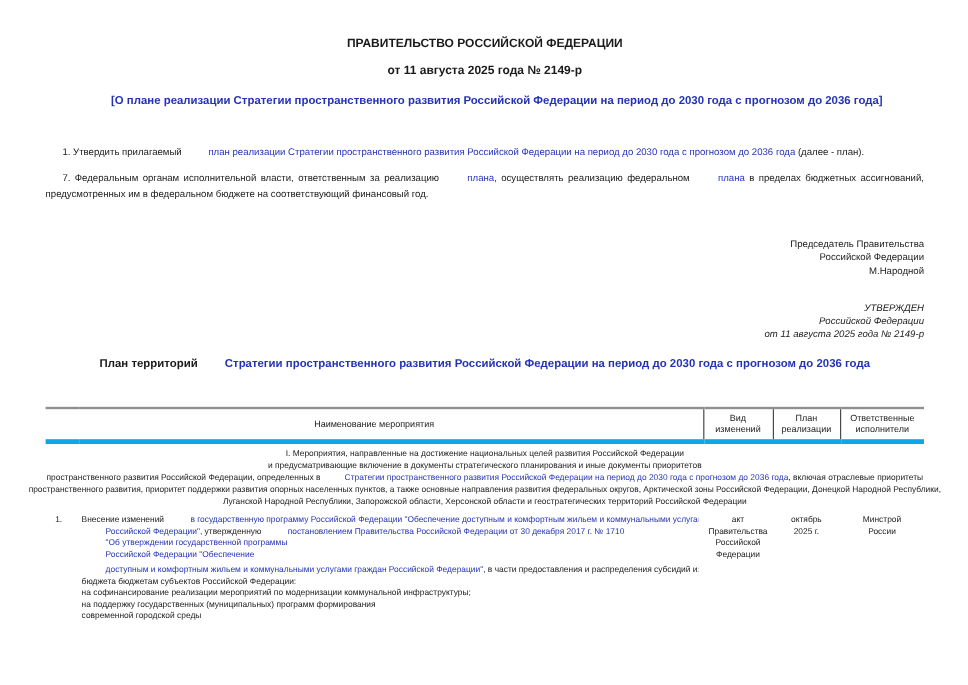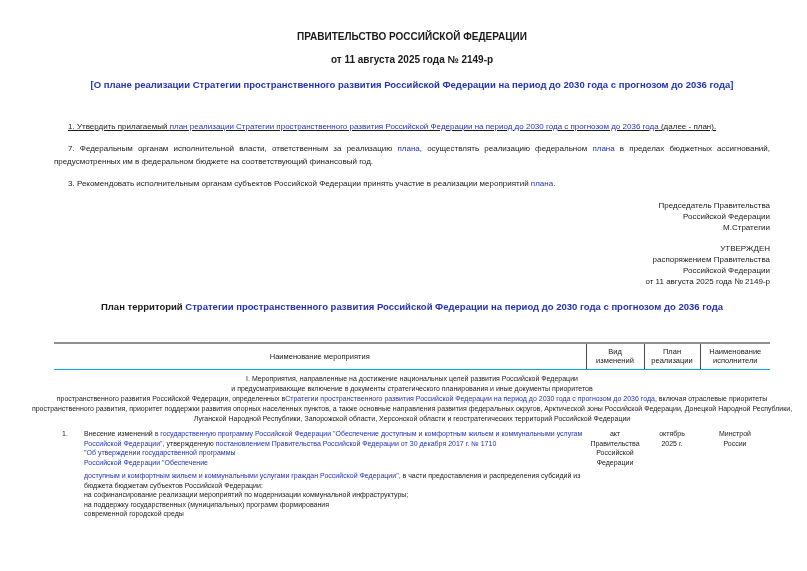--- a/index.html
+++ b/index.html
@@ -1,42 +1,42 @@
 <!DOCTYPE html>
 <html lang="ru"><head>
 <meta charset="utf-8">
 <style>
   html, body { margin:0; padding:0; }
   body {
     width:807px; height:571px; overflow:hidden;
     background:#ffffff; color:#1a1a1a;
     font-family:"Liberation Sans", sans-serif;
   }
-  .page { padding:31px 37px 0 54px; }
+  .page { padding:31px 37px 0 38px; }
 
   .dh { text-align:center; font-weight:bold; font-size:10px; margin:0 0 12px; }
   .subject { text-align:center; font-weight:bold; font-size:9.5px; margin:14px 0 0; line-height:12px; }
   .subject .lnk { color:#2433b5; }
 
   .para { font-size:8px; line-height:13px; text-align:justify; text-indent:14px; margin:9px 0 0; }
-  .para.first { margin-top:29px;text-decoration:underline; }
+  .para.first { margin-top:29px; }
 
   .rblock { text-align:right; font-size:8px; line-height:11px; }
   .rblock .ln { white-space:nowrap; }
-  .sig { margin-top:10px; }
-  .approved { margin-top:10px; }
+  .sig { margin-top:30px; }
+  .approved { margin-top:20px;font-style:italic; }
 
   .plan-title { text-align:center; font-weight:bold; font-size:9.5px; margin-top:14px; line-height:12px; }
 
-  .lnk { color:#2433b5; cursor:pointer; }
+  .lnk { color:#2433b5; cursor:pointer;margin-left:20px; }
 
   table.doc-table { width:100%; border-collapse:collapse; table-layout:fixed; margin-top:29px; }
   table.doc-table thead th {
     border-top:2px solid #8f8f8f;
-    border-bottom:1px solid #0ea5e9;
+    border-bottom:4px solid #0ea5e9;
     font-weight:normal; font-size:7.5px; line-height:9px;
     padding:3px 2px 4px; vertical-align:middle; text-align:center;
   }
   table.doc-table thead th:not(:first-child) { border-left:1px solid #4a4a4a; }
 
   td { vertical-align:top; }
   .section-cell { padding-top:4px; font-size:7px; line-height:10px; }
   .section-cell .ln { display:flex; justify-content:center; white-space:nowrap; }
 
   .num-cell { font-size:7px; line-height:9.5px; padding:4px 0 0 8px; }
@@ -51,51 +51,49 @@
 
 <div class="page">
 
   <div class="dh">ПРАВИТЕЛЬСТВО РОССИЙСКОЙ ФЕДЕРАЦИИ</div>
   <div class="dh">от 11 августа 2025 года № 2149-р</div>
 
   <div class="subject"><span class="lnk">[О плане реализации Стратегии пространственного развития Российской Федерации на период до 2030 года с прогнозом до 2036 года]</span></div>
 
   <p class="para first"><span>1. Утвердить прилагаемый </span><span class="lnk">план реализации Стратегии пространственного развития Российской Федерации на период до 2030 года с прогнозом до 2036 года</span><span> (далее - план).</span></p>
   <p class="para"><span>7. Федеральным органам исполнительной власти, ответственным за реализацию </span><span class="lnk">плана</span><span>, осуществлять реализацию федеральном </span><span class="lnk">плана</span><span> в пределах бюджетных ассигнований, предусмотренных им в федеральном бюджете на соответствующий финансовый год.</span></p>
-  <p class="para"><span>3. Рекомендовать исполнительным органам субъектов Российской Федерации принять участие в реализации мероприятий </span><span class="lnk">плана</span><span>.</span></p>
 
   <div class="rblock sig">
     <div class="ln">Председатель Правительства</div>
     <div class="ln">Российской Федерации</div>
-    <div class="ln">М.Стратегии</div>
+    <div class="ln">М.Народной</div>
   </div>
 
   <div class="rblock approved">
     <div class="ln">УТВЕРЖДЕН</div>
-    <div class="ln">распоряжением Правительства</div>
     <div class="ln">Российской Федерации</div>
     <div class="ln">от 11 августа 2025 года № 2149-р</div>
   </div>
 
   <div class="plan-title"><span>План территорий </span><span class="lnk">Стратегии пространственного развития Российской Федерации на период до 2030 года с прогнозом до 2036 года</span></div>
 
   <table class="doc-table">
     <colgroup>
       <col style="width:28px">
         <col>
         <col style="width:58px">
         <col style="width:56px">
         <col style="width:70px">
     </colgroup>
     <thead>
       <tr>
         <th colspan="2">Наименование мероприятия</th>
         <th>Вид изменений</th>
         <th>План реализации</th>
-        <th>Наименование исполнители</th>
+        <th>Ответственные исполнители</th>
       </tr>
     </thead>
     <tbody>
       <tr>
         <td colspan="5" class="section-cell">
             <div class="ln">
               <span>I. Мероприятия, направленные на достижение национальных целей развития Российской Федерации</span>
             </div>
             <div class="ln">
               <span>и предусматривающие включение в документы стратегического планирования и иные документы приоритетов</span>

